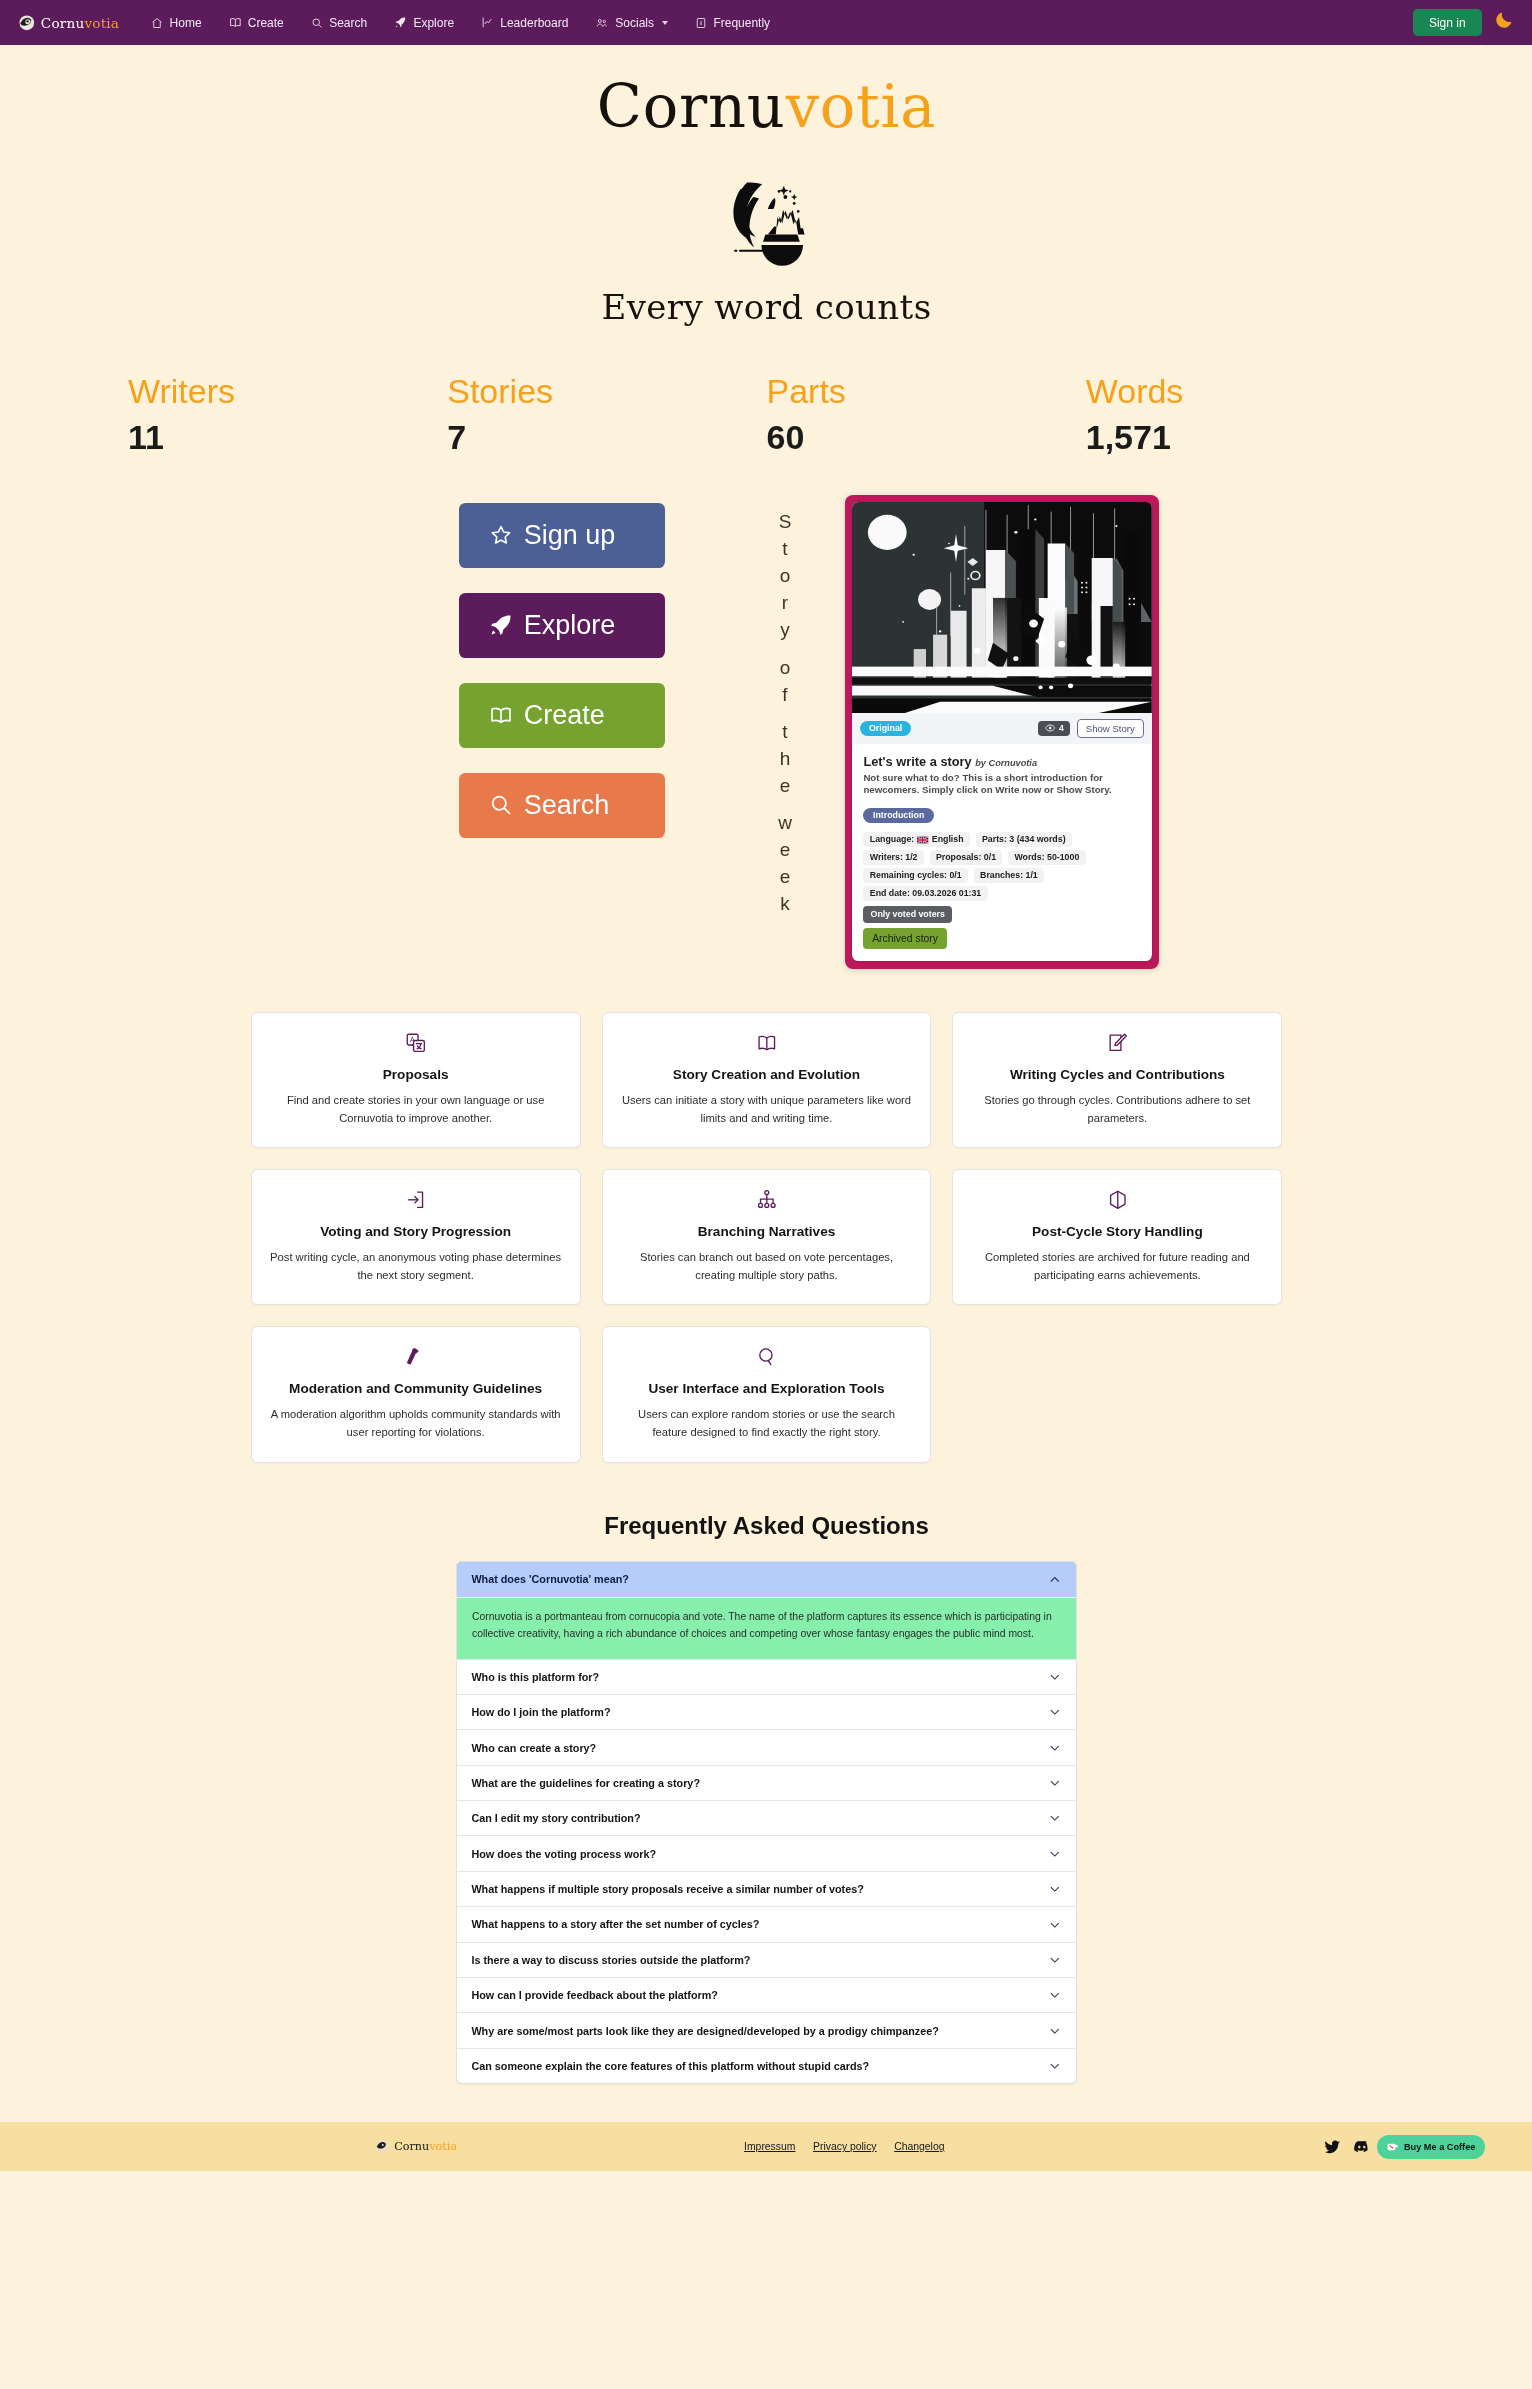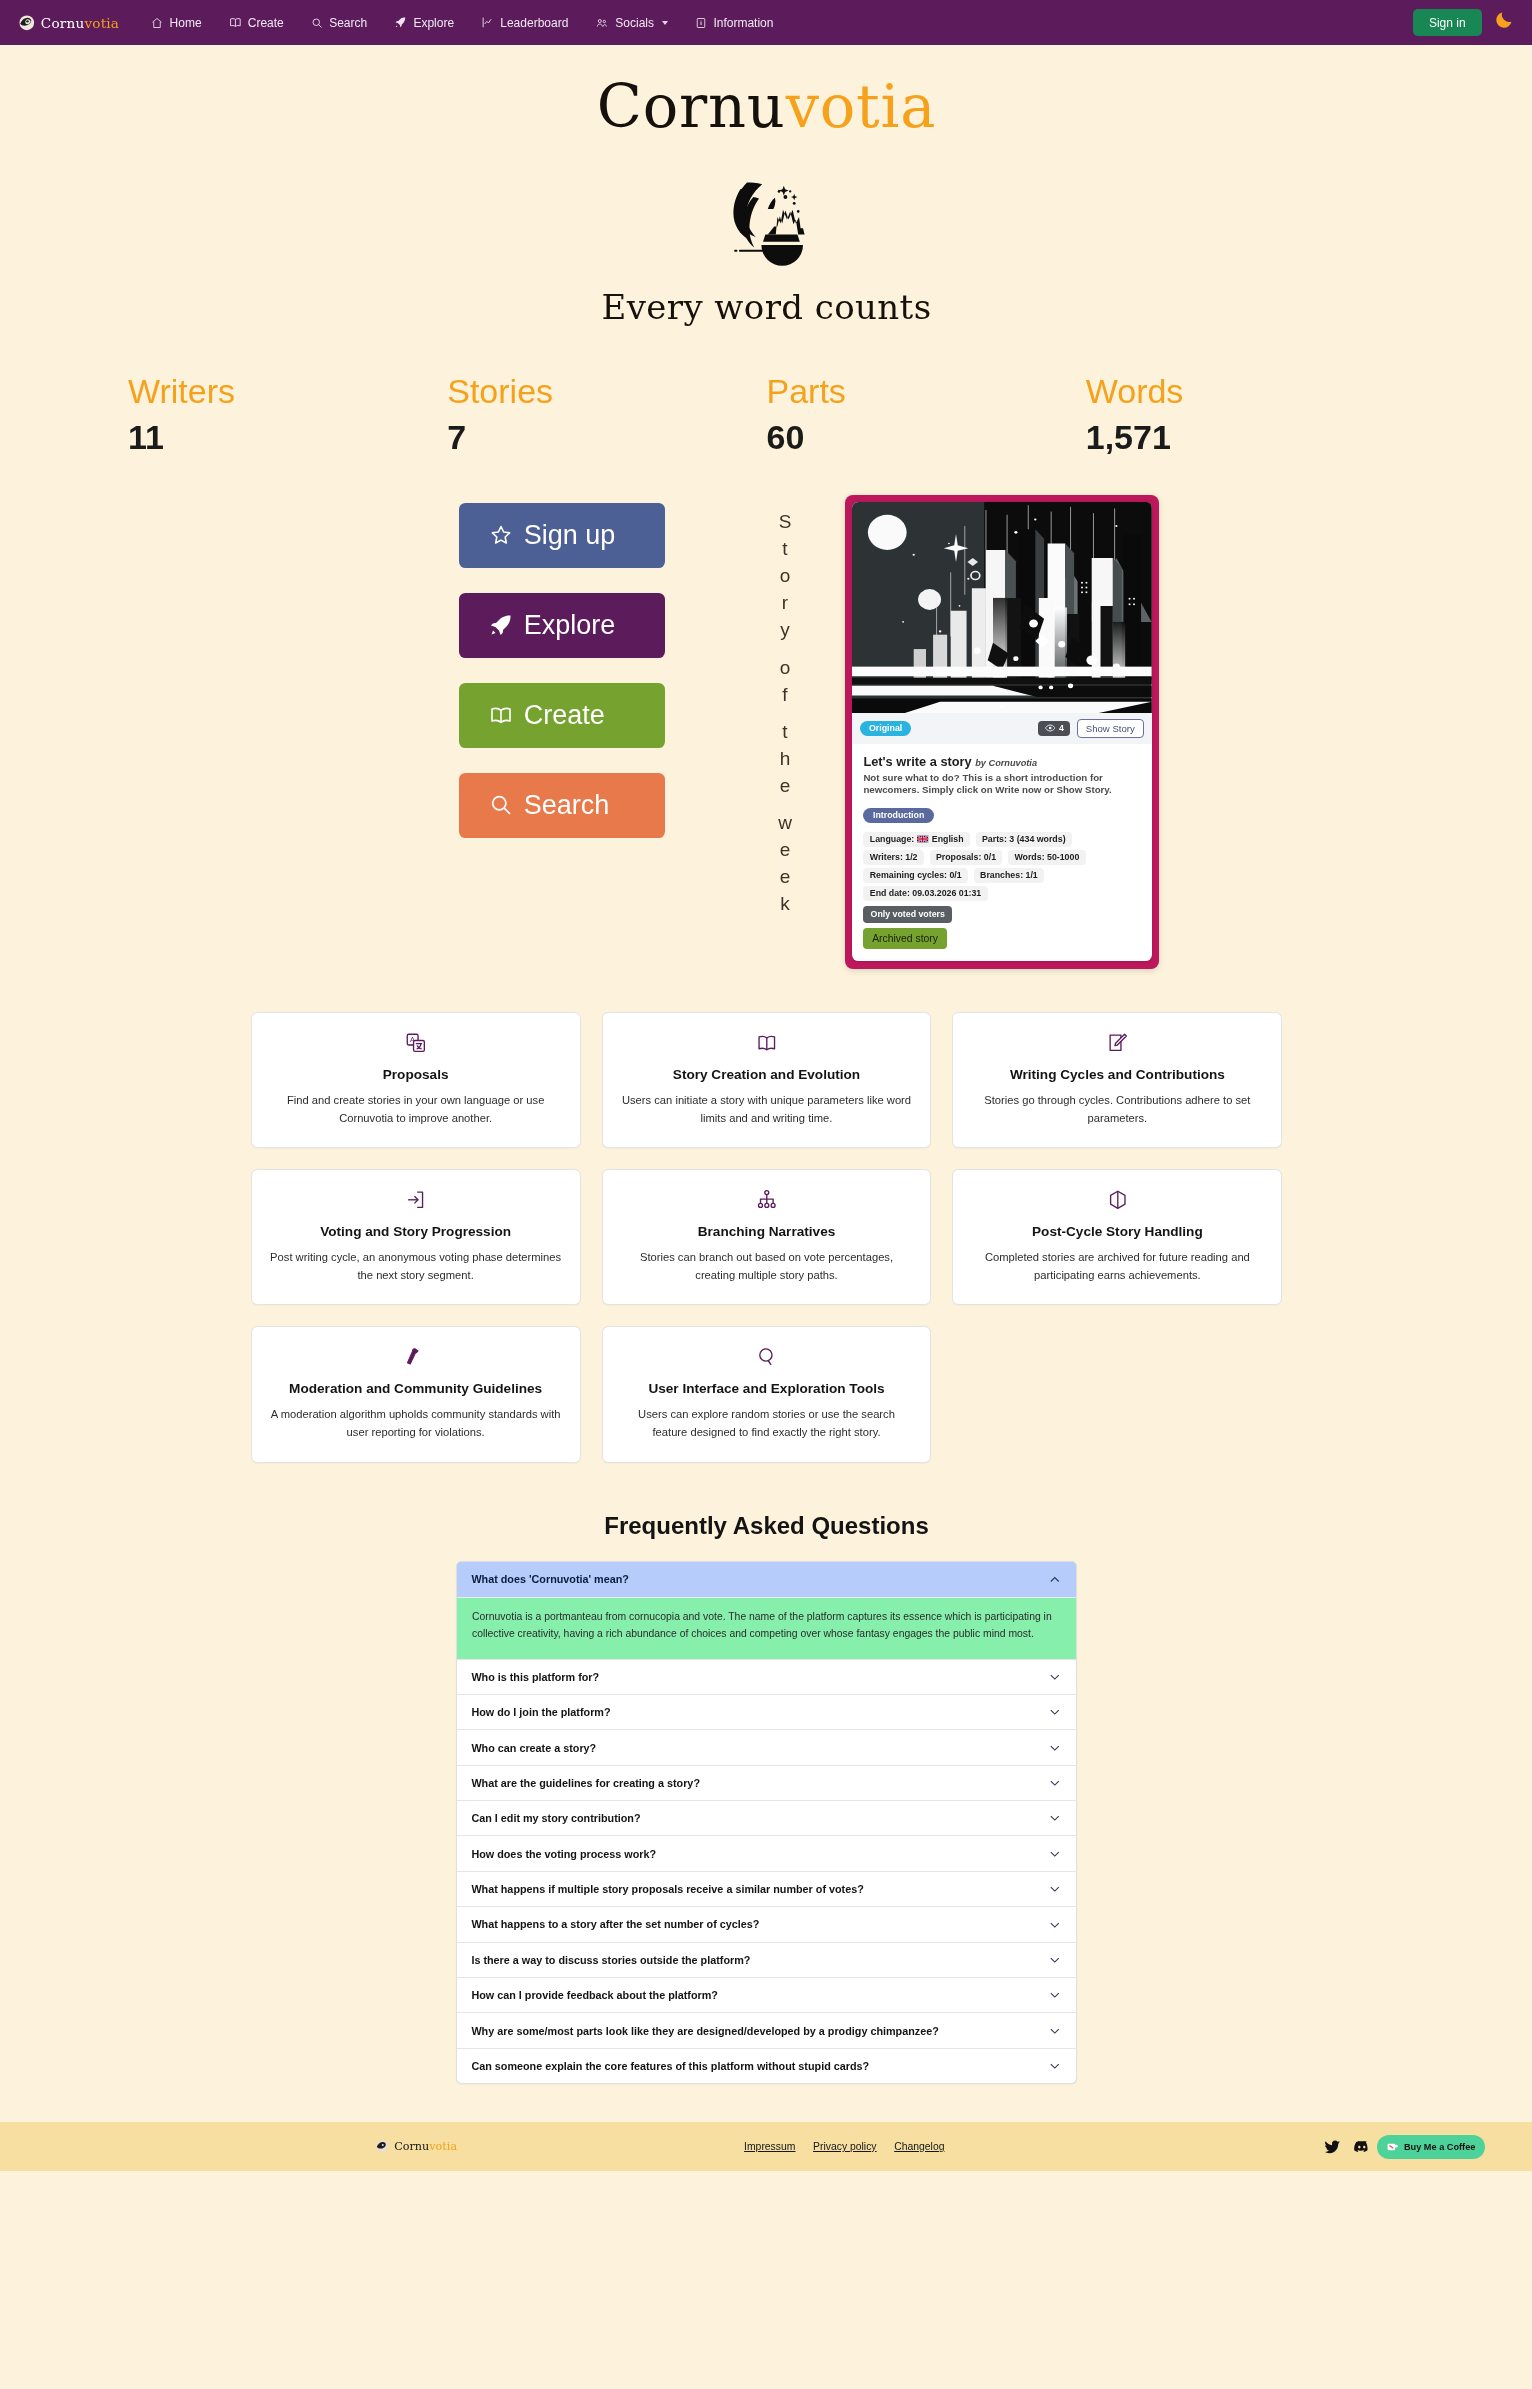--- a/index.html
+++ b/index.html
@@ -146,21 +146,21 @@
   .story-desc { font-size: 9.7px; color:#4c4c4c; font-weight:600; line-height:1.32; margin-top: 2.4px; }
   .tag-introduction {
     display:inline-block; background:#5a6a9e; color:#fff; font-size:8.8px; font-weight:700;
     border-radius: 8.8px; padding: 2.8px 9.6px; margin-top: 10.4px;
   }
   .meta-rows { margin-top: 8.8px; display:flex; flex-direction:column; gap:3.2px; }
   .meta-line { display:flex; gap:5.6px; flex-wrap: wrap; }
   .meta-pill {
     background:#f2f2f2; border-radius: 4px; padding: 2.4px 6.4px;
     font-size: 8.8px; font-weight: 700; color:#1d1d1d; white-space:nowrap;
-    display:inline-flex; align-items:center; gap:3.2px;
+    display:inline-flex; align-items:flex-end; gap:3.2px;
   }
   .flag { width: 11.2px; height: 8px; display:inline-block; vertical-align:-0.8px; }
   .pill-dark {
     display:inline-block; background:#5a5e63; color:#fff; border-radius:4px;
     padding:3.2px 7.2px; font-size:8.8px; font-weight:700; margin-top: 5.6px;
   }
   .pill-archived {
     display:inline-block; background:#76a22f; color:#1a2109; border-radius:4px;
     padding:4.8px 8.8px; font-size:10.4px; font-weight:400; margin-top: 5.6px;
   }
@@ -283,21 +283,21 @@
         </svg>
       <span>Socials</span>
       <i class="caret"></i>
     </a>
     <a class="nav-link">
       <svg width="12" height="12" viewBox="0 0 24 24" fill="none" stroke="#f0e4f0" stroke-width="1.7">
           <rect x="4.5" y="3" width="15" height="18" rx="1.5"></rect>
           <path d="M12 9v7" stroke-width="2"></path>
           <path d="M12 6.4v.6" stroke-width="2.2"></path>
         </svg>
-      <span>Information</span>
+      <span>Frequently</span>
     </a>
   </div>
 
   <div class="nav-right">
     <button class="signin-btn">Sign in</button>
     <svg class="moon-icon" viewBox="0 0 24 24" fill="#f6a11b">
         <path d="M20 14.5A8.6 8.6 0 019.3 4 8.8 8.8 0 1020 14.5z"></path>
       </svg>
   </div>
 </div>

